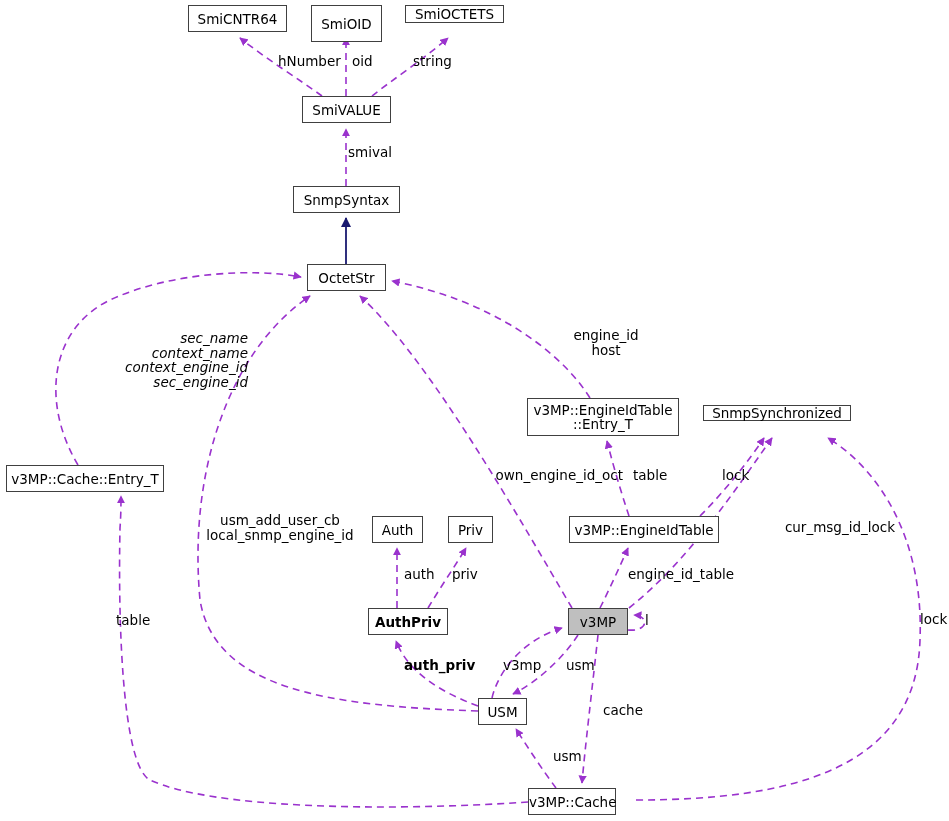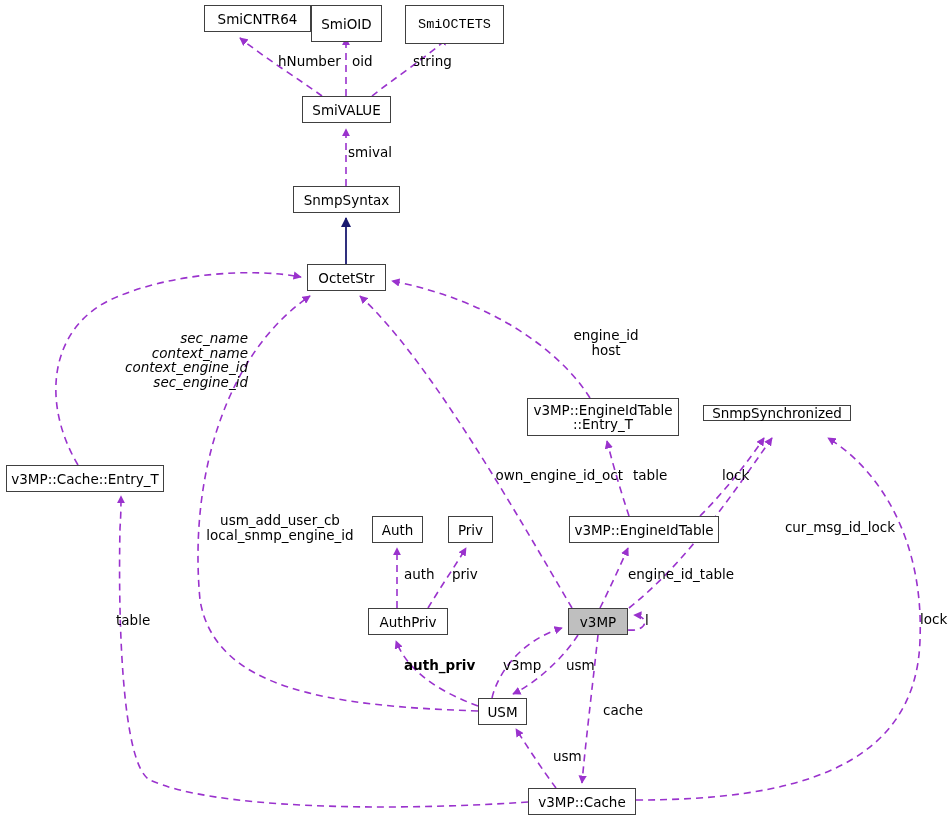--- a/index.html
+++ b/index.html
@@ -98,27 +98,27 @@
       <path d="M 556 788 C 544 772 528 748 516 729" marker-end="url(#ah-purple)"></path>
 
       <path d="M 528 802 C 380 812 210 808 150 780 C 122 766 118 620 120 528 C 121 515 121 502 121 496" marker-end="url(#ah-purple)"></path>
     </g>
 
     <g stroke="#191970" stroke-width="1.8" fill="none">
       <path d="M 346 264 L 346 218" marker-end="url(#ah-navy)"></path>
     </g>
   </svg>
 
-  <div class="node" style="left:204px;top:5px;width:107px;height:27px;justify-content:center;">
+  <div class="node" style="left:188px;top:5px;width:99px;height:27px;justify-content:center;">
     <span class="lbl">SmiCNTR64</span>
   </div>
   <div class="node" style="left:311px;top:5px;width:71px;height:37px;">
     <span class="lbl">SmiOID</span>
   </div>
-  <div class="node" style="left:405px;top:5px;width:99px;height:39px;font-family:Liberation Mono, monospace;">
+  <div class="node" style="left:405px;top:5px;width:99px;height:18px;">
     <span class="lbl">SmiOCTETS</span>
   </div>
   <div class="node" style="left:302px;top:96px;width:89px;height:27px;">
     <span class="lbl">SmiVALUE</span>
   </div>
   <div class="node" style="left:293px;top:186px;width:107px;height:27px;">
     <span class="lbl">SnmpSyntax</span>
   </div>
   <div class="node" style="left:307px;top:264px;width:79px;height:27px;">
     <span class="lbl">OctetStr</span>
@@ -135,30 +135,30 @@
   </div>
   <div class="node" style="left:372px;top:516px;width:51px;height:27px;">
     <span class="lbl">Auth</span>
   </div>
   <div class="node" style="left:448px;top:516px;width:45px;height:27px;">
     <span class="lbl">Priv</span>
   </div>
   <div class="node" style="left:569px;top:516px;width:150px;height:27px;">
     <span class="lbl">v3MP::EngineIdTable</span>
   </div>
-  <div class="node" style="left:368px;top:608px;width:80px;height:27px;">
+  <div class="node" style="left:368px;top:608px;width:80px;height:27px;font-weight:bold;">
     <span class="lbl">AuthPriv</span>
   </div>
   <div class="node highlight" style="left:568px;top:608px;width:60px;height:27px;">
     <span class="lbl">v3MP</span>
   </div>
   <div class="node" style="left:478px;top:698px;width:49px;height:27px;">
     <span class="lbl">USM</span>
   </div>
-  <div class="node" style="left:528px;top:788px;width:108px;height:27px;">
+  <div class="node" style="left:528px;top:788px;width:88px;height:27px;">
     <span class="lbl">v3MP::Cache</span>
   </div>
 
   <div class="edge-label" style="left:278px;top:54px;width:70px;text-align:left;">hNumber</div>
   <div class="edge-label" style="left:352px;top:54px;width:30px;text-align:left;">oid</div>
   <div class="edge-label" style="left:413px;top:54px;width:50px;text-align:left;">string</div>
   <div class="edge-label" style="left:348px;top:145px;width:60px;text-align:left;">smival</div>
   <div class="edge-label" style="left:58px;top:331px;width:190px;text-align:right;font-style:italic;">sec_name
 context_name
 context_engine_id

